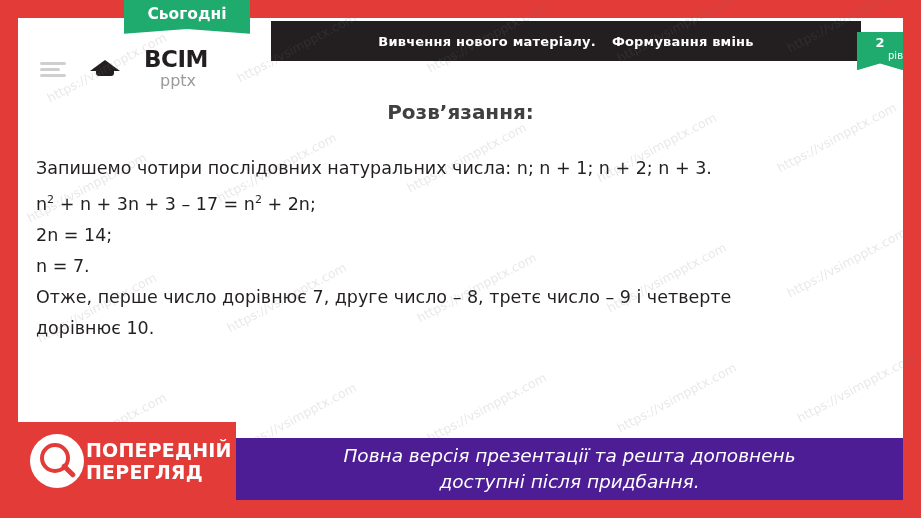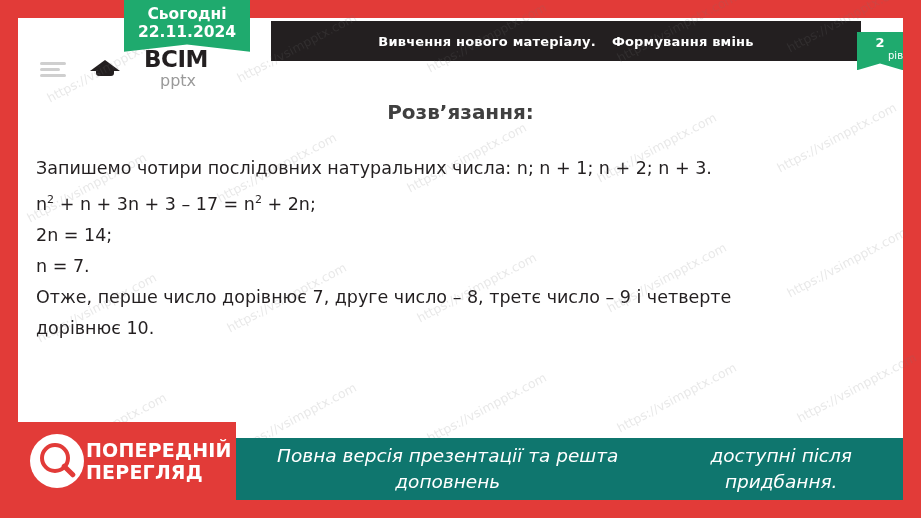--- a/index.html
+++ b/index.html
@@ -258,24 +258,24 @@
     line-height: 22px;
     letter-spacing: 0.2px;
   }
 
   
   .bottom-banner {
     position: absolute;
     left: 236px; bottom: 18px;
     right: 18px;
     height: 62px;
-    background: #0f766e;
-    color: #ffffff;
-    display: flex;
-    flex-direction: row;
+    background: #4c1d95;
+    color: #ffffff;
+    display: flex;
+    flex-direction: column;
     align-items: center;
     justify-content: center;
     font-style: italic;
     font-size: 18.5px;
     line-height: 26px;
     z-index: 8;
     text-align: center;
   }
 
   
@@ -327,21 +327,20 @@
       <p>Отже, перше число дорівнює 7, друге число – 8, третє число – 9 і четверте</p>
       <p>дорівнює 10.</p>
     </div>
 
     <div class="hidden-line">, 9, 10.</div>
 
   </div>
 
   <div class="date-ribbon">
     <div class="d1">Сьогодні</div>
-    <div class="d2">22.11.2024</div>
   </div>
 
   <div class="level-ribbon">
     <div class="l1">2</div>
     <div class="l2">рівень</div>
   </div>
 
   <div class="watermarks">
     <div class="wm" style="left:40px;  top:60px;">https://vsimpptx.com</div>
     <div class="wm" style="left:230px; top:40px;">https://vsimpptx.com</div>

